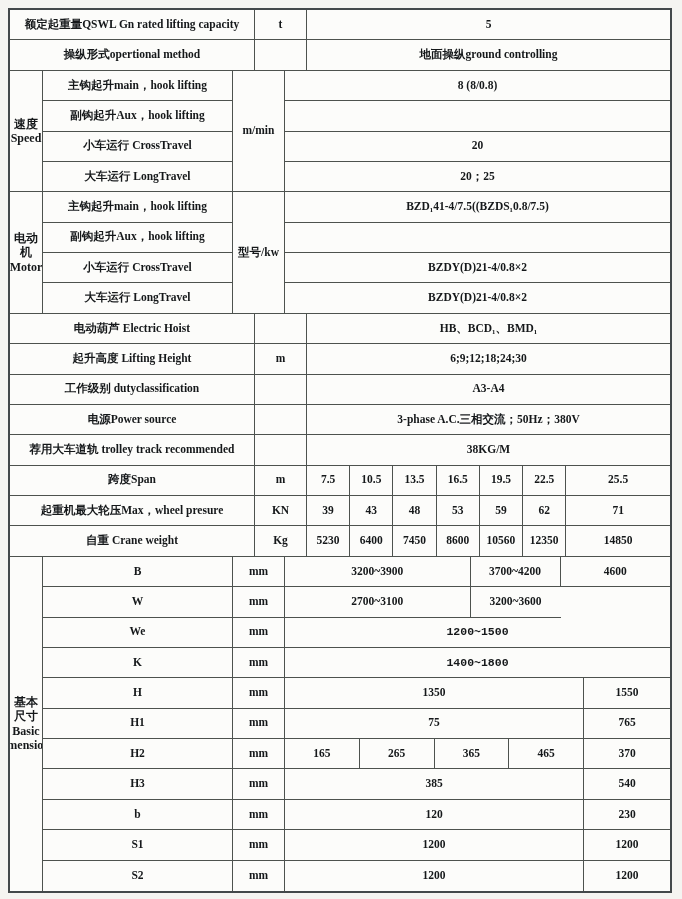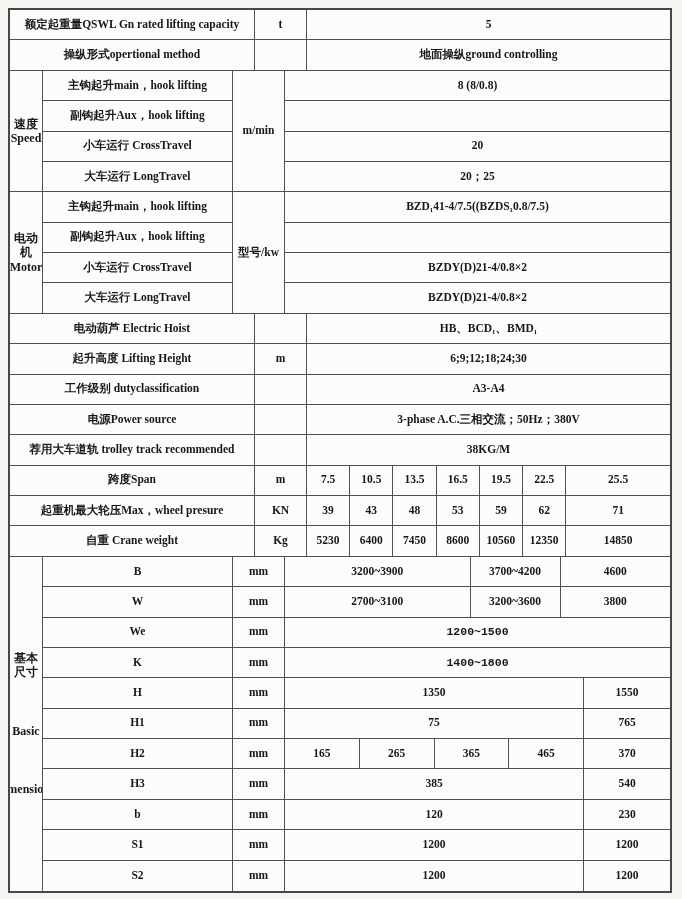--- a/index.html
+++ b/index.html
@@ -181,21 +181,21 @@
       <div class="c vn">6400</div>
       <div class="c vn">7450</div>
       <div class="c vn">8600</div>
       <div class="c vn">10560</div>
       <div class="c vn">12350</div>
       <div class="c vw">14850</div>
     </div>
   </div>
 
   <div class="section sec-dims">
-    <div class="c grp" style="border-bottom:none;gap:44px;">
+    <div class="c grp" style="border-bottom:none;">
       <div>基本尺寸</div>
       <div>Basic</div>
       <div>dimensions</div>
     </div>
     <div class="dim-rows">
 
       <div class="dim-row">
         <div class="c lab2">B</div>
         <div class="c unit">mm</div>
         <div class="dim-cells">
@@ -204,21 +204,20 @@
           <div class="c w-bw3">4600</div>
         </div>
       </div>
 
       <div class="dim-row">
         <div class="c lab2">W</div>
         <div class="c unit">mm</div>
         <div class="dim-cells">
           <div class="c w-bw1">2700~3100</div>
           <div class="c w-bw2">3200~3600</div>
-          <div class="c w-bw3">3800</div>
         </div>
       </div>
 
       <div class="dim-row">
         <div class="c lab2">We</div>
         <div class="c unit">mm</div>
         <div class="dim-cells">
           <div class="c w-full">1200~1500</div>
         </div>
       </div>

